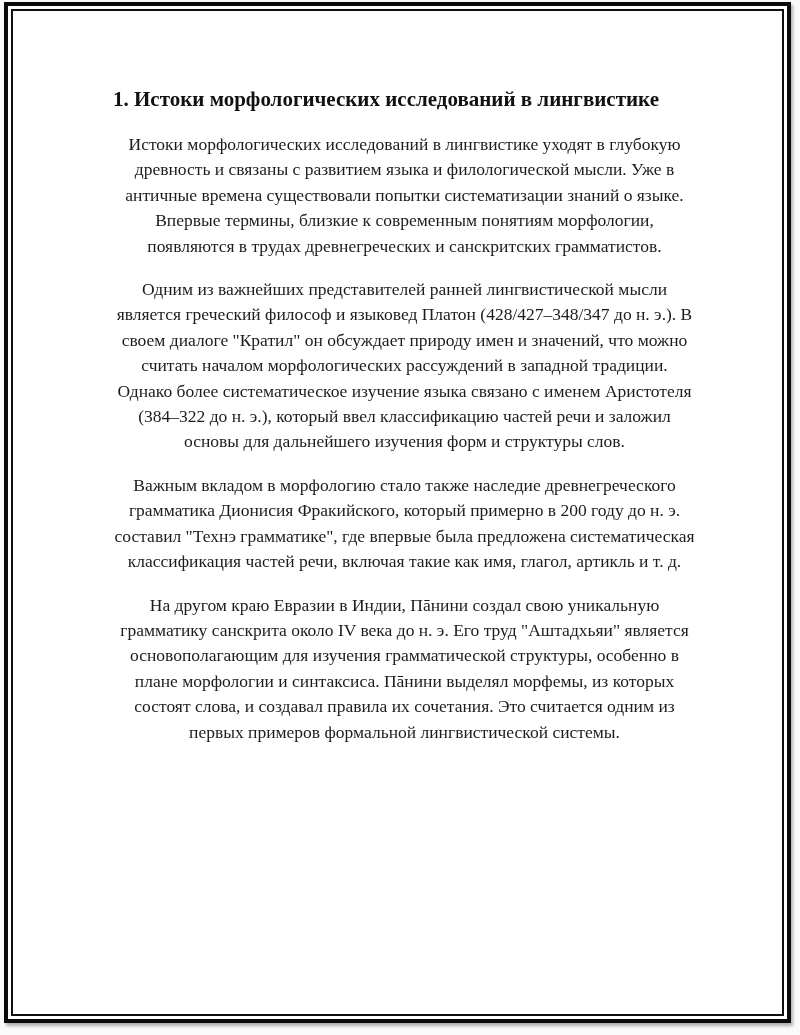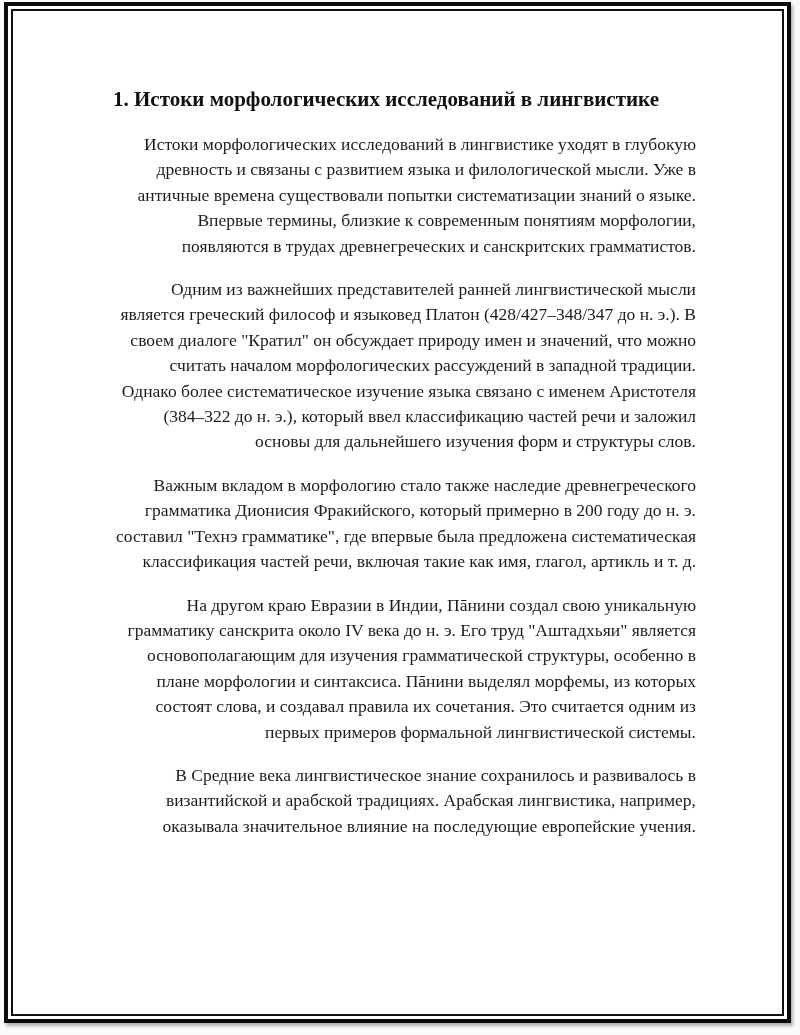--- a/index.html
+++ b/index.html
@@ -47,30 +47,29 @@
     font-size: 21px;
     line-height: 28px;
     font-weight: 700;
     color: #111111;
     margin: 0 0 19px 0;
   }
   .para {
     font-size: 17.5px;
     line-height: 25.4px;
     margin: 0 0 18px 0;
-    text-align: right;
+    text-align: center;
   }
 </style>
 </head>
 <body>
 
 <div class="frame-outer">
   <div class="frame-inner">
     <div class="content">
       <h1 class="doc-title">1. Истоки морфологических исследований в лингвистике</h1>
       <p class="para">Истоки морфологических исследований в лингвистике уходят в глубокую древность и связаны с развитием языка и филологической мысли. Уже в античные времена существовали попытки систематизации знаний о языке. Впервые термины, близкие к современным понятиям морфологии, появляются в трудах древнегреческих и санскритских грамматистов.</p>
       <p class="para">Одним из важнейших представителей ранней лингвистической мысли является греческий философ и языковед Платон (428/427–348/347 до н. э.). В своем диалоге "Кратил" он обсуждает природу имен и значений, что можно считать началом морфологических рассуждений в западной традиции. Однако более систематическое изучение языка связано с именем Аристотеля (384–322 до н. э.), который ввел классификацию частей речи и заложил основы для дальнейшего изучения форм и структуры слов.</p>
       <p class="para">Важным вкладом в морфологию стало также наследие древнегреческого грамматика Дионисия Фракийского, который примерно в 200 году до н. э. составил "Технэ грамматике", где впервые была предложена систематическая классификация частей речи, включая такие как имя, глагол, артикль и т. д.</p>
       <p class="para">На другом краю Евразии в Индии, Пāнини создал свою уникальную грамматику санскрита около IV века до н. э. Его труд "Аштадхьяи" является основополагающим для изучения грамматической структуры, особенно в плане морфологии и синтаксиса. Пāнини выделял морфемы, из которых состоят слова, и создавал правила их сочетания. Это считается одним из первых примеров формальной лингвистической системы.</p>
-      <p class="para">В Средние века лингвистическое знание сохранилось и развивалось в византийской и арабской традициях. Арабская лингвистика, например, оказывала значительное влияние на последующие европейские учения.</p>
     </div>
   </div>
 </div>
 
 </body></html>

